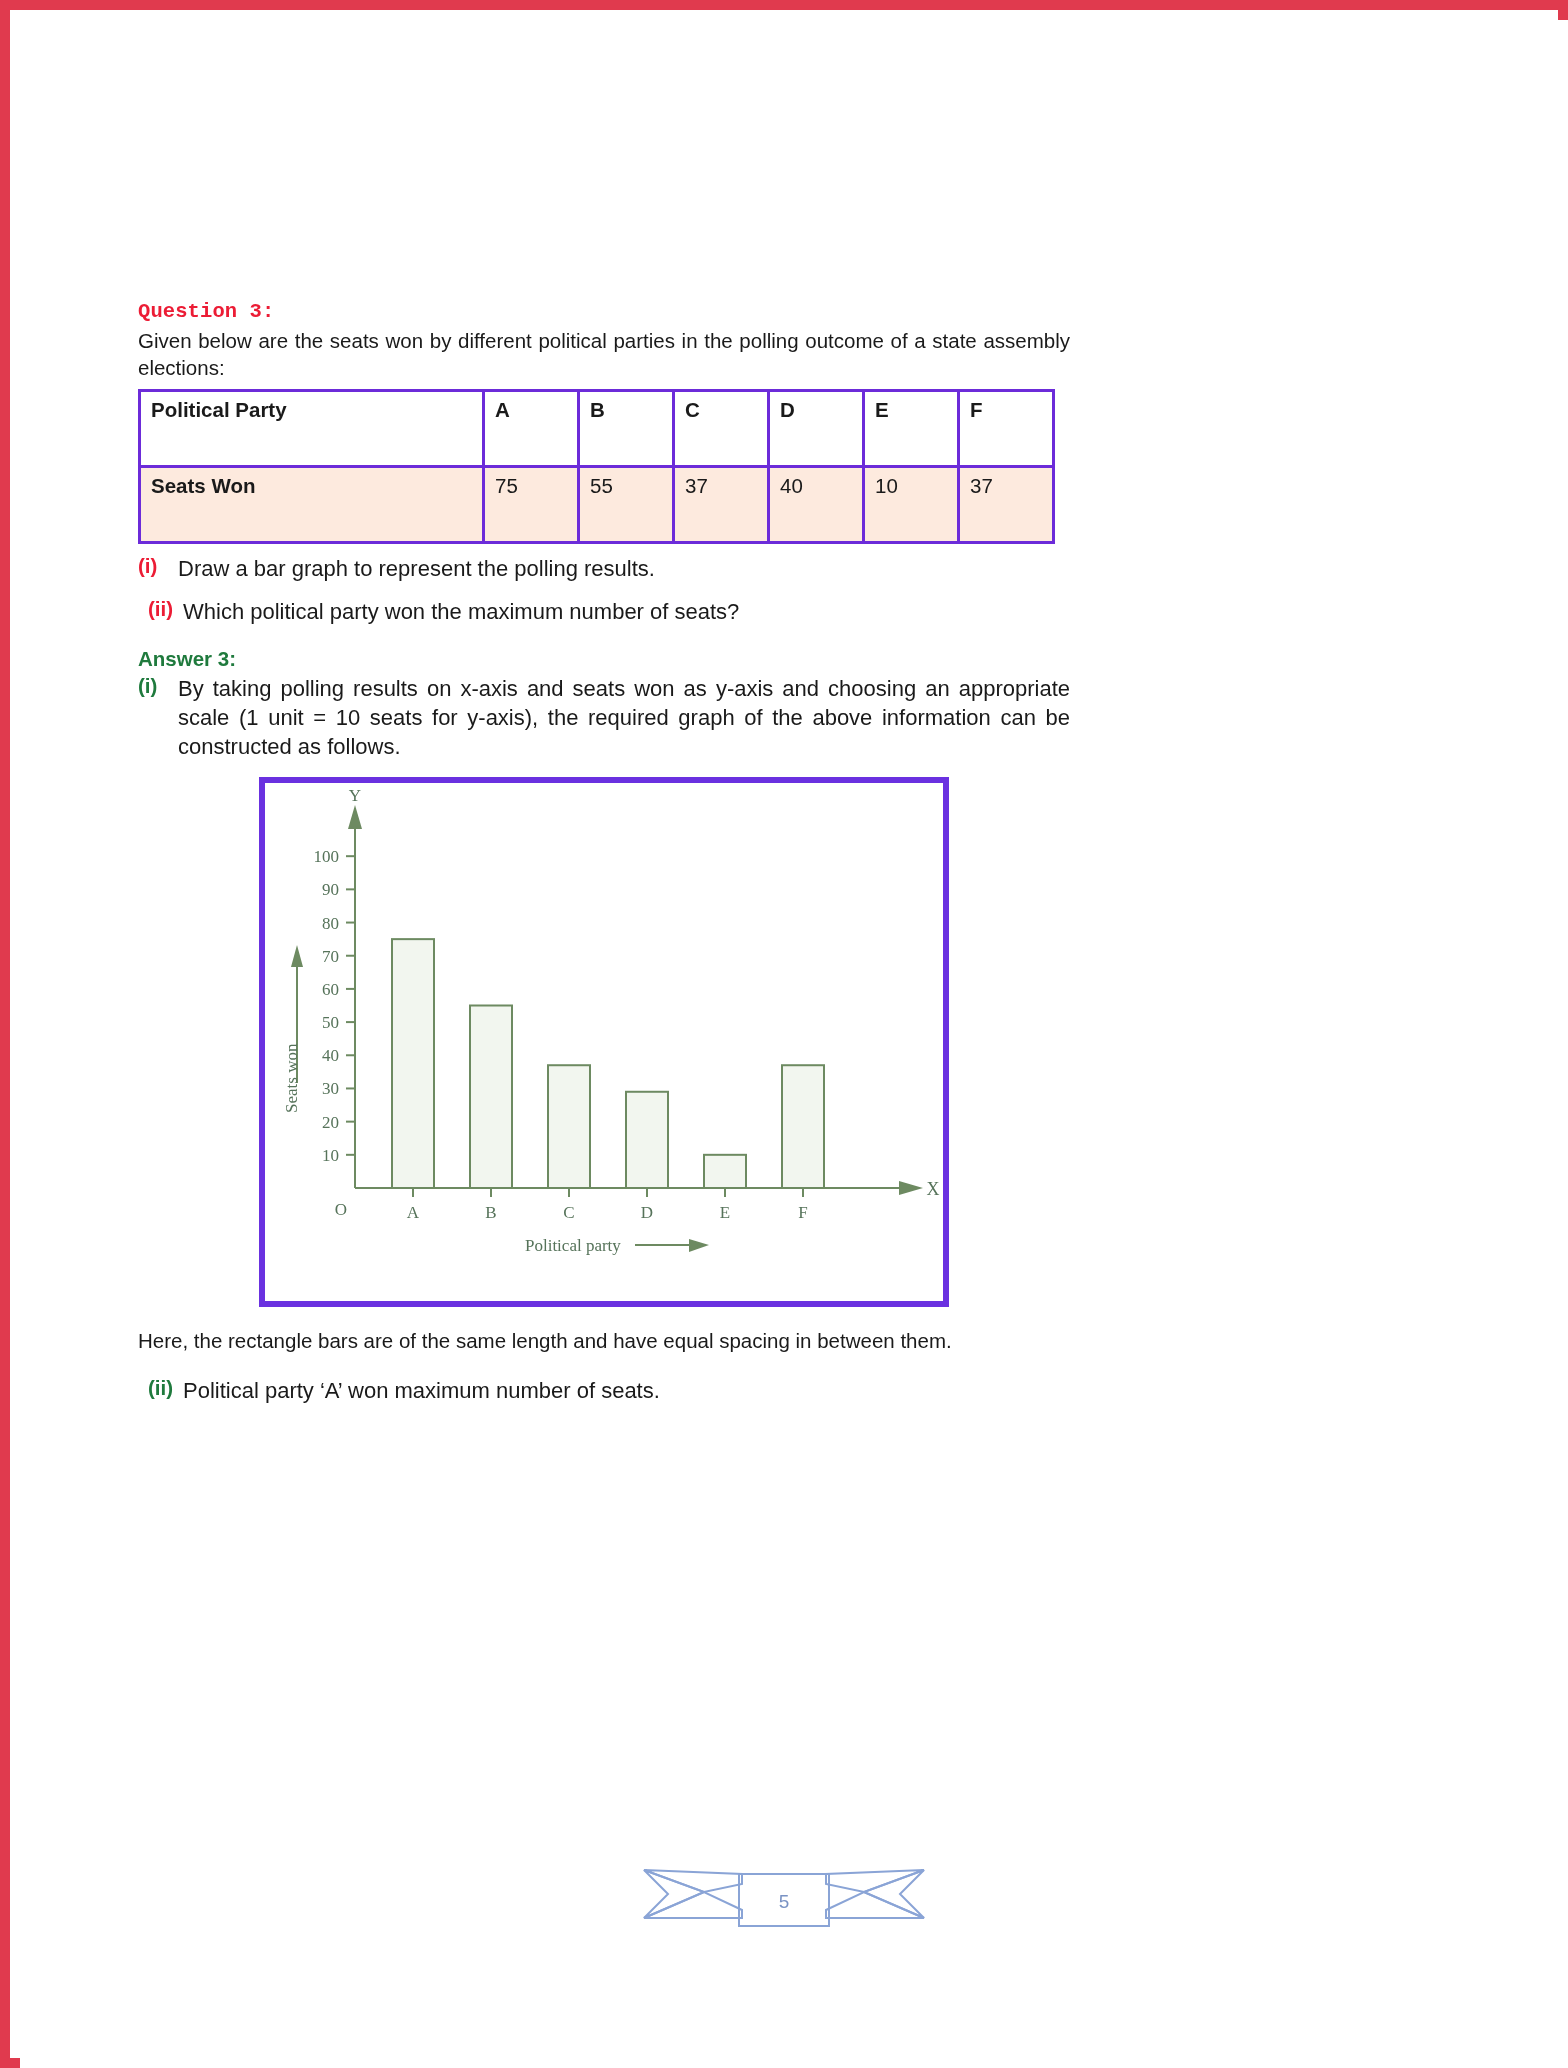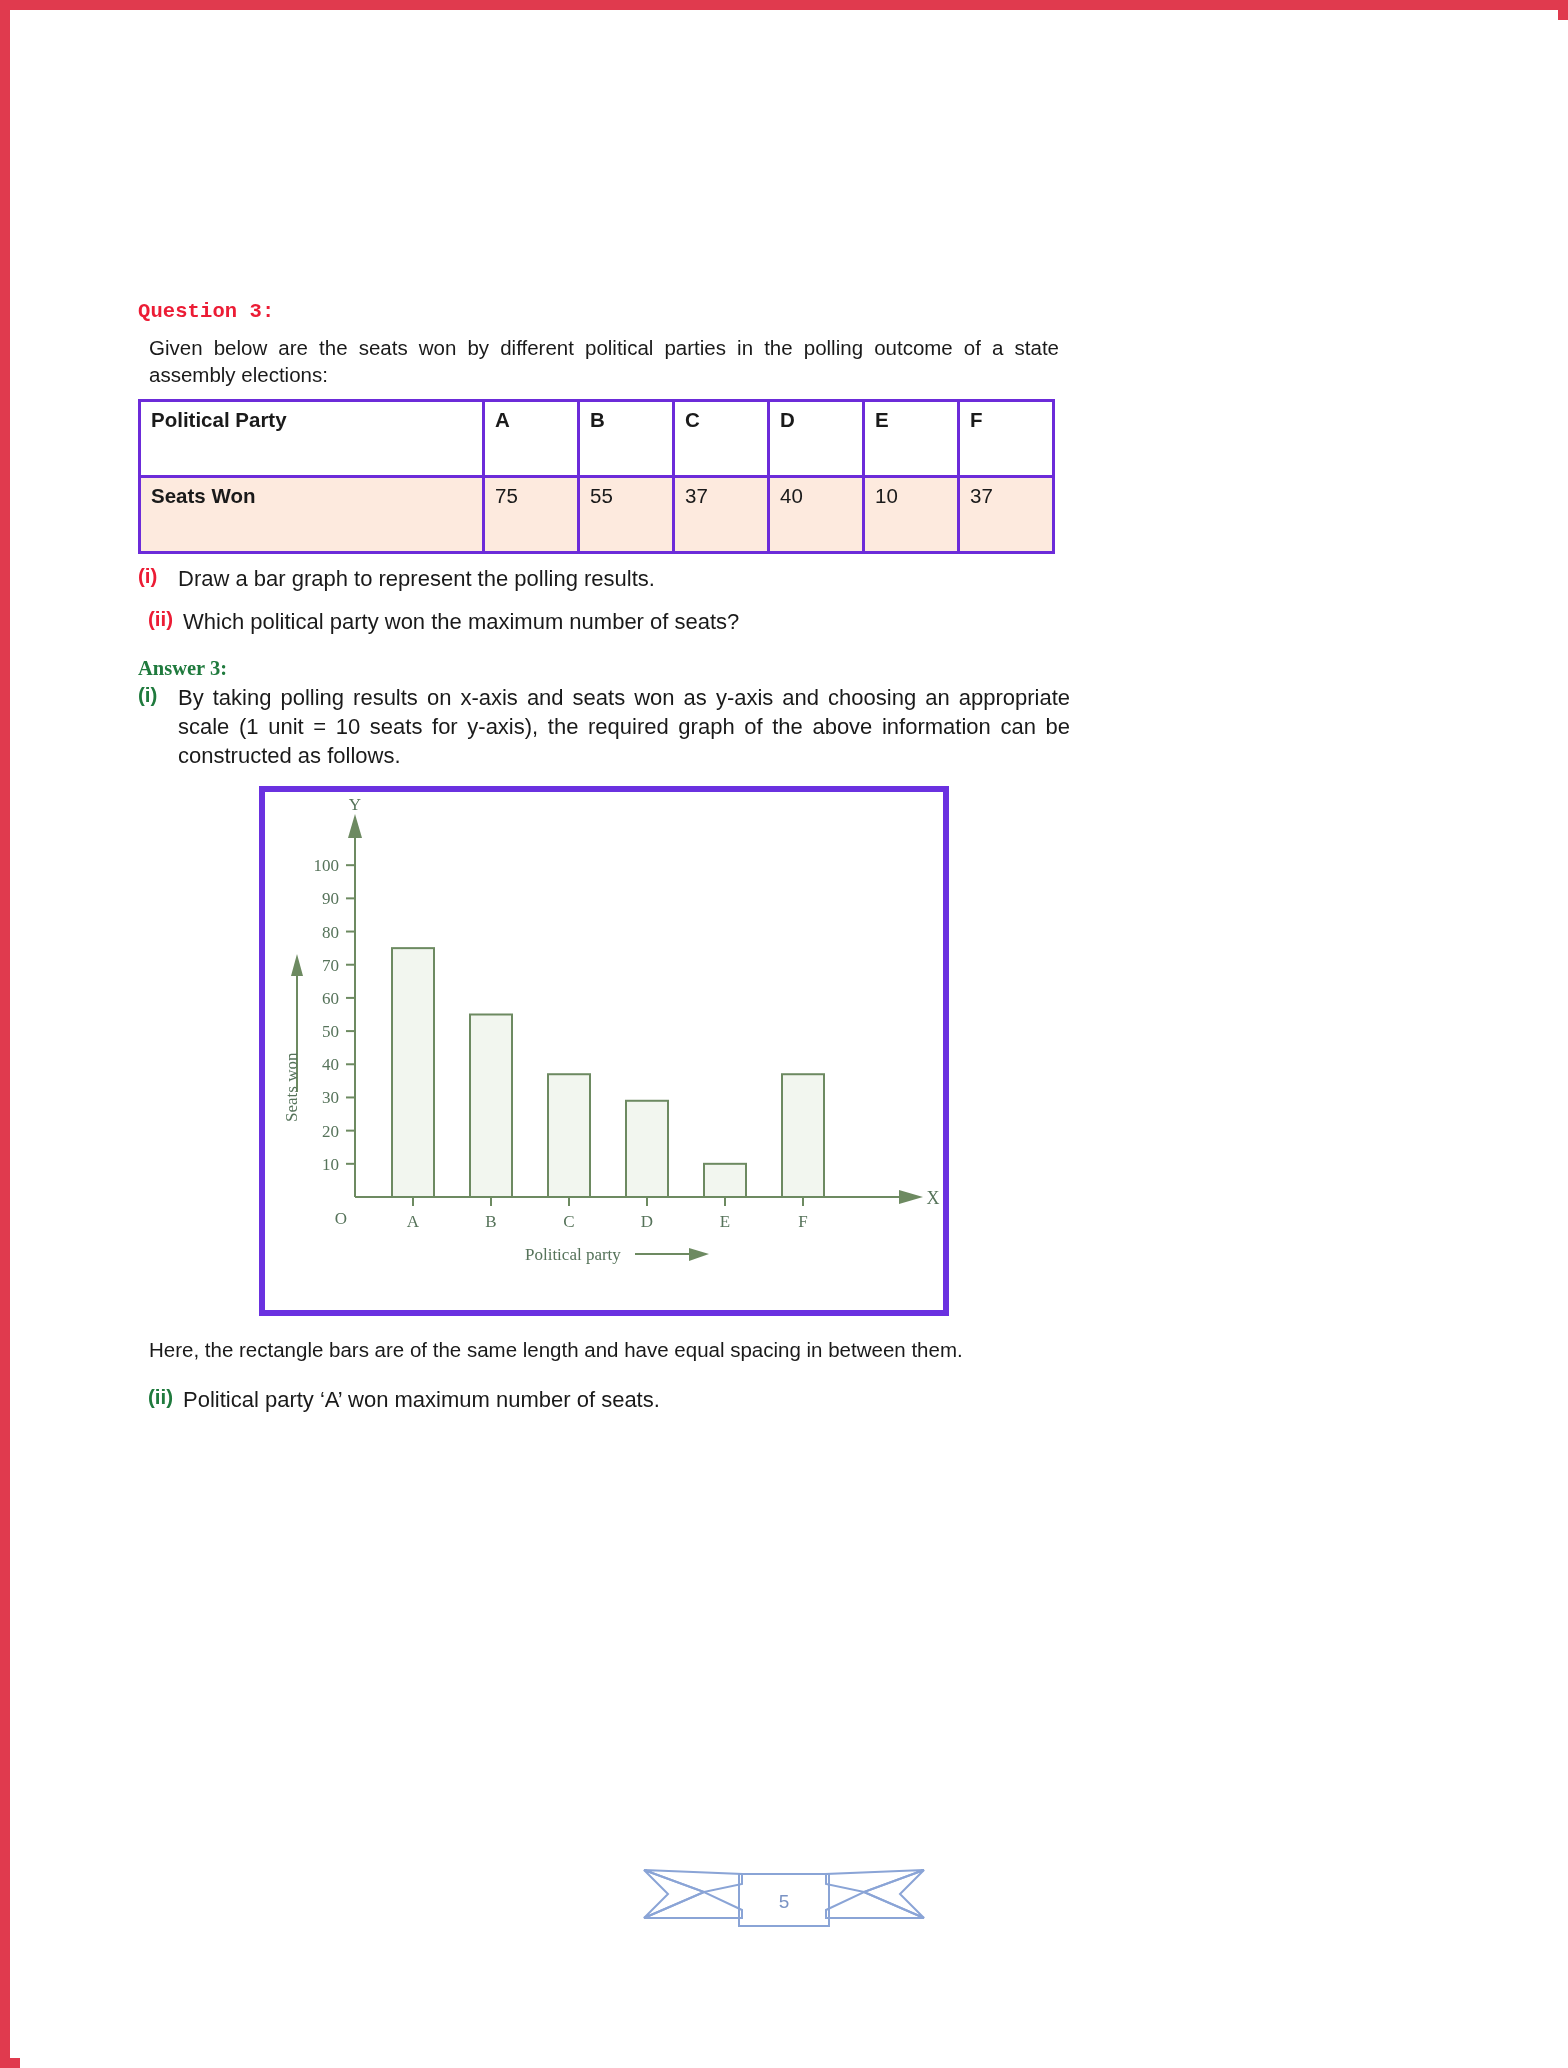--- a/index.html
+++ b/index.html
@@ -49,28 +49,28 @@
     font-size: 20.5px;
     letter-spacing: .1px;
     margin: 0 0 4px 0;
     font-family: Liberation Mono, monospace;
   }
   .a-heading {
     color: #1f7a3d;
     font-weight: bold;
     font-size: 20.5px;
     margin: 0 0 3px 0;
-    font-family: Liberation Serif, serif;
+    font-family: Liberation Sans, sans-serif;
   }
   .q-body {
     color: #1a1a1a;
     font-size: 20.5px;
     line-height: 1.32;
     text-align: justify;
-    margin: 11px;
+    margin: 0;
   }
 
   
   table.poll-table {
     border-collapse: collapse;
     width: 916px;
     margin-top: 8px;
     margin-bottom: 4px;
     table-layout: fixed;
   }

